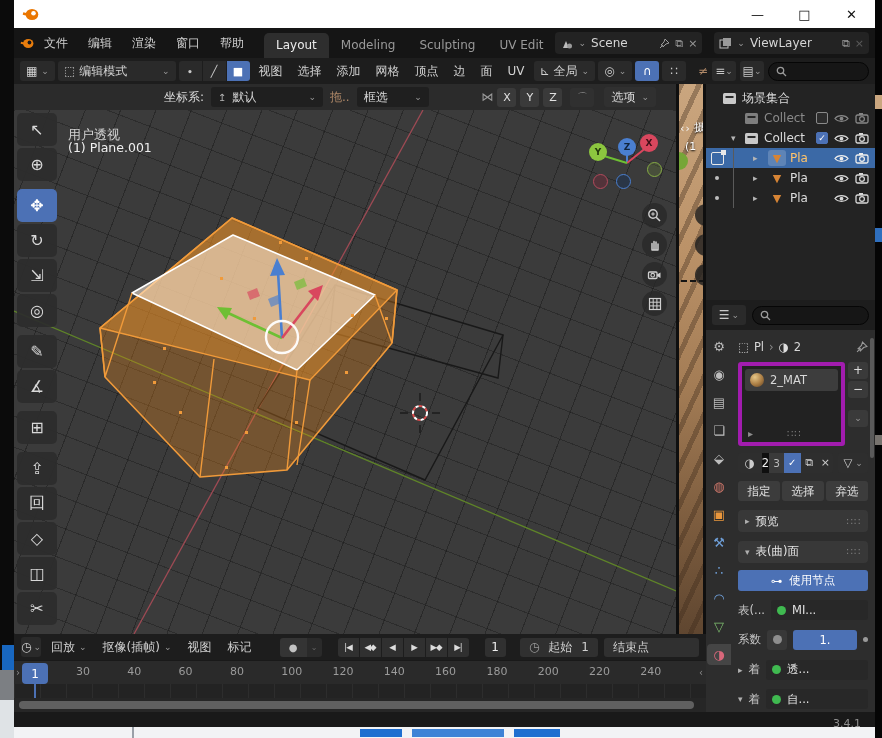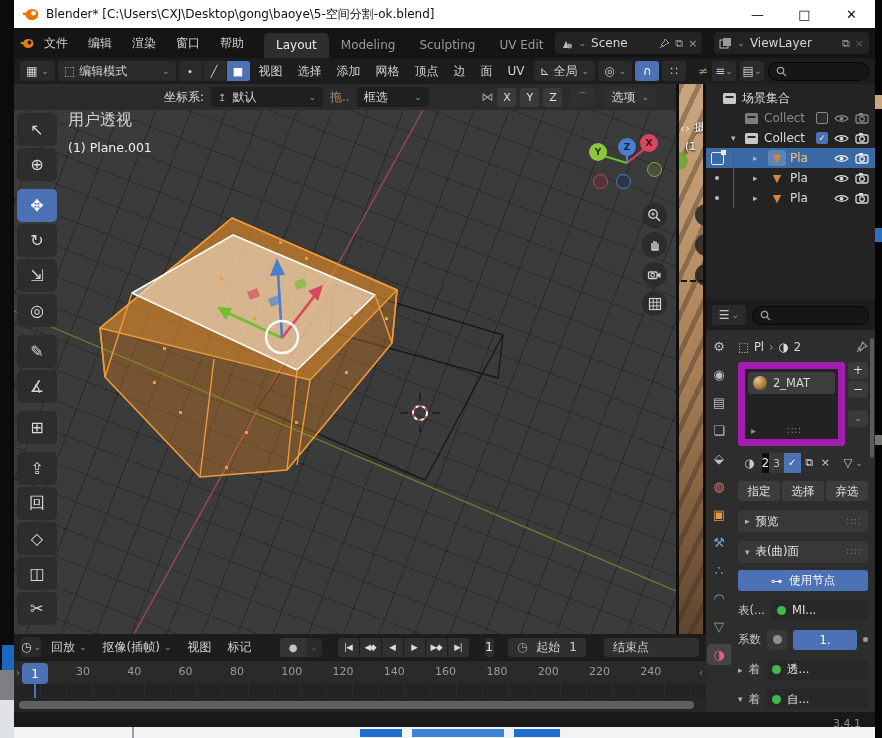--- a/index.html
+++ b/index.html
@@ -74,21 +74,21 @@
   .th-right{margin-left:auto;display:flex;align-items:center;gap:4px;margin-right:20px;}
   .axbtn{width:19px;height:19px;background:#3a3a3a;border-radius:3px;display:flex;
          align-items:center;justify-content:center;font-size:11px;color:#e2e2e2;}
 
   
   .viewport{position:absolute;top:110px;left:0;width:662px;height:524px;background:#3b3b3b;
     overflow:hidden;
     background-image:
       repeating-linear-gradient(111deg, rgba(20,20,20,.45) 0 1px, transparent 1px 33px),
       repeating-linear-gradient(21deg, rgba(20,20,20,.38) 0 1px, transparent 1px 29px);}
-  .vp-info{position:absolute;left:54px;top:0;color:#d2d2d2;font-size:16px;}
+  .vp-info{position:absolute;left:54px;top:16px;color:#d2d2d2;font-size:13px;}
   .vp-info2{position:absolute;left:54px;top:30px;color:#efefef;font-size:12.5px;}
   .scene-svg{position:absolute;inset:0;}
   .tool-shelf{position:absolute;left:3px;top:3px;width:42px;display:flex;flex-direction:column;gap:2px;}
   .tool-btn{width:40px;height:33px;background:rgba(44,44,44,.92);border-radius:5px;color:#d8d8d8;
             font-size:16px;display:flex;align-items:center;justify-content:center;position:relative;}
   .tool-btn.active{background:var(--accent);color:#fff;}
   .tool-btn:nth-child(3),.tool-btn:nth-child(7),.tool-btn:nth-child(9),
   .tool-btn:nth-child(10){margin-top:6px;}
   .vp-nav{position:absolute;width:25px;height:25px;border-radius:50%;background:rgba(40,40,40,.78);
           display:flex;align-items:center;justify-content:center;}
@@ -133,21 +133,21 @@
                 display:flex;align-items:center;gap:6px;padding:0 6px;}
   .props{position:absolute;top:246px;left:0;right:0;bottom:0;background:#2d2d2d;overflow:hidden;}
   .ptabs{position:absolute;left:0;top:6px;width:26px;display:flex;flex-direction:column;gap:7px;align-items:center;}
   .ptab{width:24px;height:21px;display:flex;align-items:center;justify-content:center;font-size:13px;
         border-radius:4px 0 0 4px;}
   .ptab.active{background:#454545;}
   .props-content{position:absolute;left:28px;top:4px;right:3px;bottom:0;padding:2px 4px;
                  font-size:11.5px;color:#d8d8d8;display:flex;flex-direction:column;}
   .brow{display:flex;align-items:center;gap:5px;height:22px;}
   .slot-wrap{display:flex;gap:3px;margin-top:4px;}
-  .slot-box{flex:1;height:84px;background:#222;border:7px solid #a21caf;border-radius:3px;position:relative;}
+  .slot-box{flex:1;height:84px;background:#222;border:4px solid #a21caf;border-radius:3px;position:relative;}
   .slot-row{height:22px;margin:3px;background:#3d3d3d;border-radius:3px;display:flex;gap:6px;
             padding:0 5px;align-items:center;}
   .mat-thumb{width:14px;height:14px;border-radius:50%;
              background:radial-gradient(circle at 35% 30%,#e7c687,#a97c43 55%,#5d3f23);}
   .slot-foot{position:absolute;bottom:3px;left:6px;right:6px;display:flex;color:#8c8c8c;font-size:10px;}
   .grip{margin-left:auto;color:#7d7d7d;letter-spacing:1px;font-size:10px;}
   .slot-side{width:20px;display:flex;flex-direction:column;gap:2px;}
   .sbtn{width:20px;height:17px;background:#3a3a3a;border-radius:3px;display:flex;align-items:center;
         justify-content:center;color:#ddd;font-size:12px;}
   .sbtn.dn{margin-top:10px;}
@@ -193,21 +193,21 @@
            align-items:center;justify-content:center;color:#666;font-size:8px;}
   .transport{display:flex;gap:1px;margin-left:12px;}
   .tbtn{width:21px;height:19px;background:#303030;color:#ddd;font-size:8.5px;display:flex;
         align-items:center;justify-content:center;letter-spacing:-1px;}
   .tbtn:first-child{border-radius:3px 0 0 3px;}
   .tbtn:last-child{border-radius:0 3px 3px 0;}
   .frame-field{margin-left:12px;width:68px;height:19px;background:#303030;border-radius:3px;
                display:flex;align-items:center;justify-content:center;color:#efefef;}
   .range-group{margin-left:10px;height:19px;background:#303030;border-radius:3px;display:flex;
                align-items:center;gap:9px;padding:0 9px;white-space:nowrap;}
-  .end-group{margin-left:14px;height:19px;background:#303030;border-radius:3px;display:flex;
+  .end-group{margin-left:2px;height:19px;background:#303030;border-radius:3px;display:flex;
              align-items:center;gap:9px;padding:0 9px;min-width:95px;white-space:nowrap;}
   .tl-ruler{position:relative;height:24px;background:#2a2a2a;border-top:1px solid #191919;}
   .tick{position:absolute;top:4px;font-size:11px;color:#9b9b9b;}
   .cur-frame{position:absolute;left:8px;top:2px;width:26px;height:21px;background:var(--accent);
              border-radius:4px;color:#fff;font-size:12px;display:flex;align-items:center;justify-content:center;}
   .phline{position:absolute;left:20px;top:48px;width:2px;height:16px;background:var(--accent);}
   .tl-frames{height:14px;background:#232323;
      background-image:repeating-linear-gradient(90deg,#2d2d2d 0 1px,transparent 1px 26px);}
   .tl-scroll{position:relative;height:14px;background:#262626;}
   .sbar{position:absolute;left:5px;right:12px;top:3px;height:8px;background:#606060;border-radius:4px;}
@@ -244,21 +244,20 @@
   </div>
 
   <div class="window">
 
     <div class="titlebar">
       <svg class="ic" width="17" height="13" viewBox="0 0 17 13">
         <path d="M1,5.5 L7,7" stroke="#ea7600" stroke-width="2.4"></path>
         <ellipse cx="10" cy="6.5" rx="6.3" ry="5.6" fill="#ea7600"></ellipse>
         <circle cx="11.5" cy="5.3" r="2.3" fill="#fff"></circle>
       </svg>
-      <span class="title">Blender* [C:\Users\CXJ\Desktop\gong\baoye\5-空间分割-ok.blend]</span>
       <div class="win-controls">
         <div class="win-btn">—</div>
         <div class="win-btn">□</div>
         <div class="win-btn">✕</div>
       </div>
     </div>
 
     <div class="topbar">
       <svg class="ic" width="18" height="13" viewBox="0 0 17 13">
         <path d="M1,5.5 L7,7" stroke="#e87d0d" stroke-width="2.4"></path>

